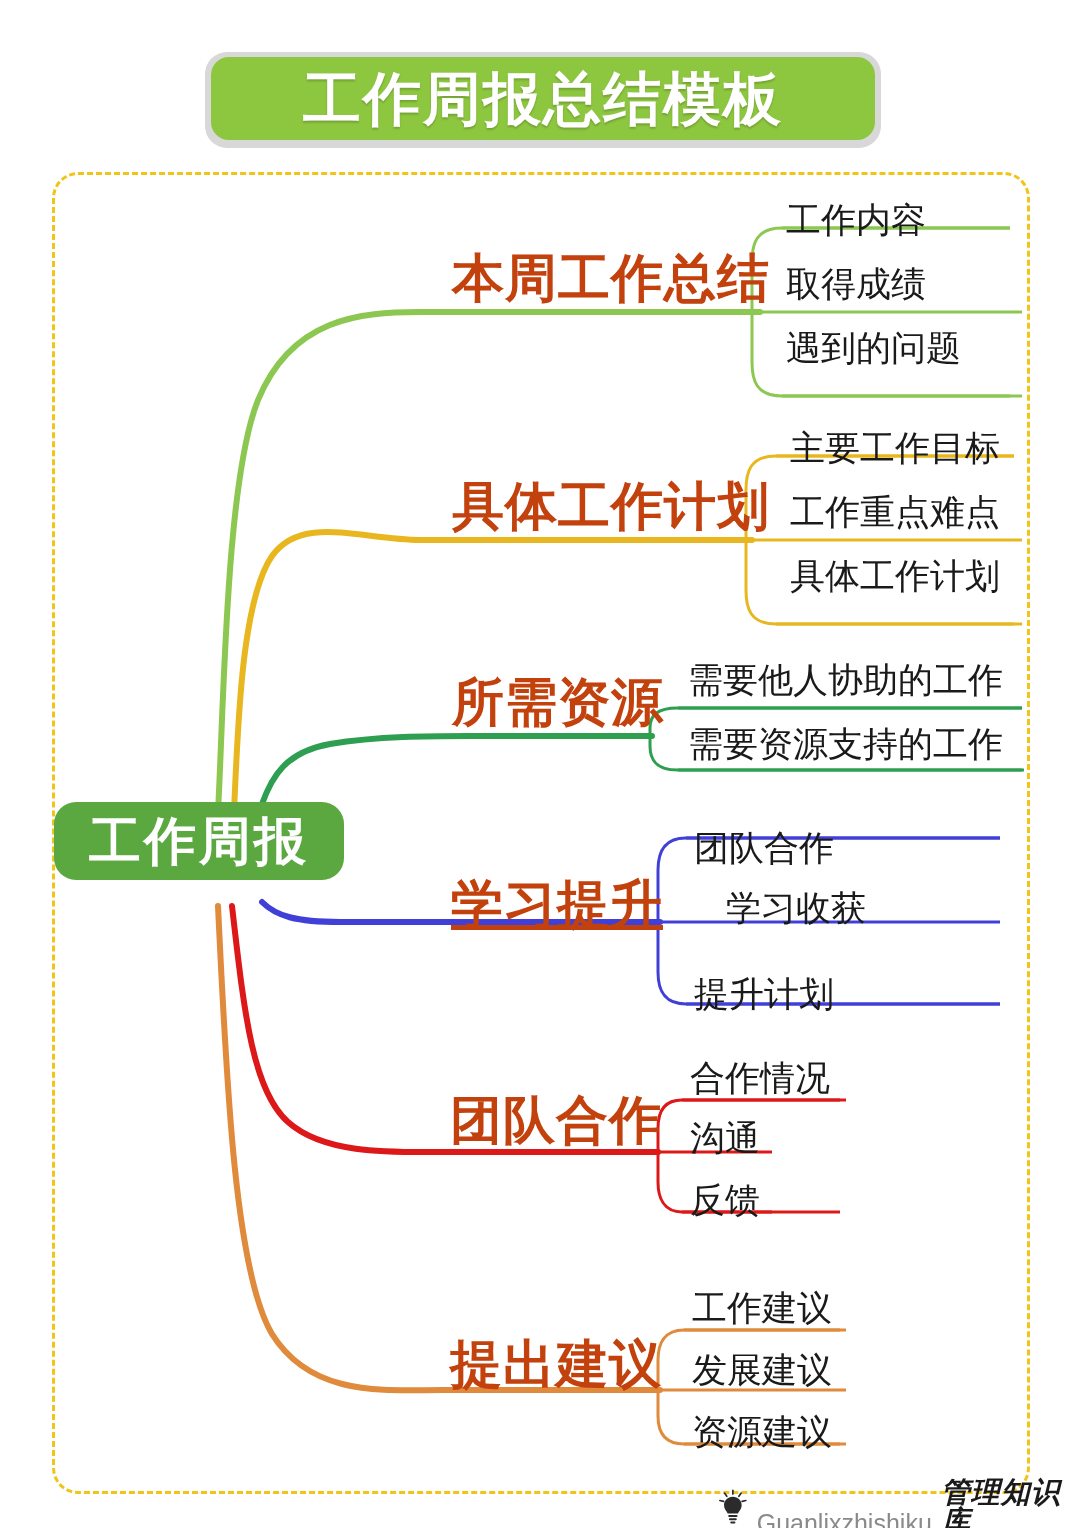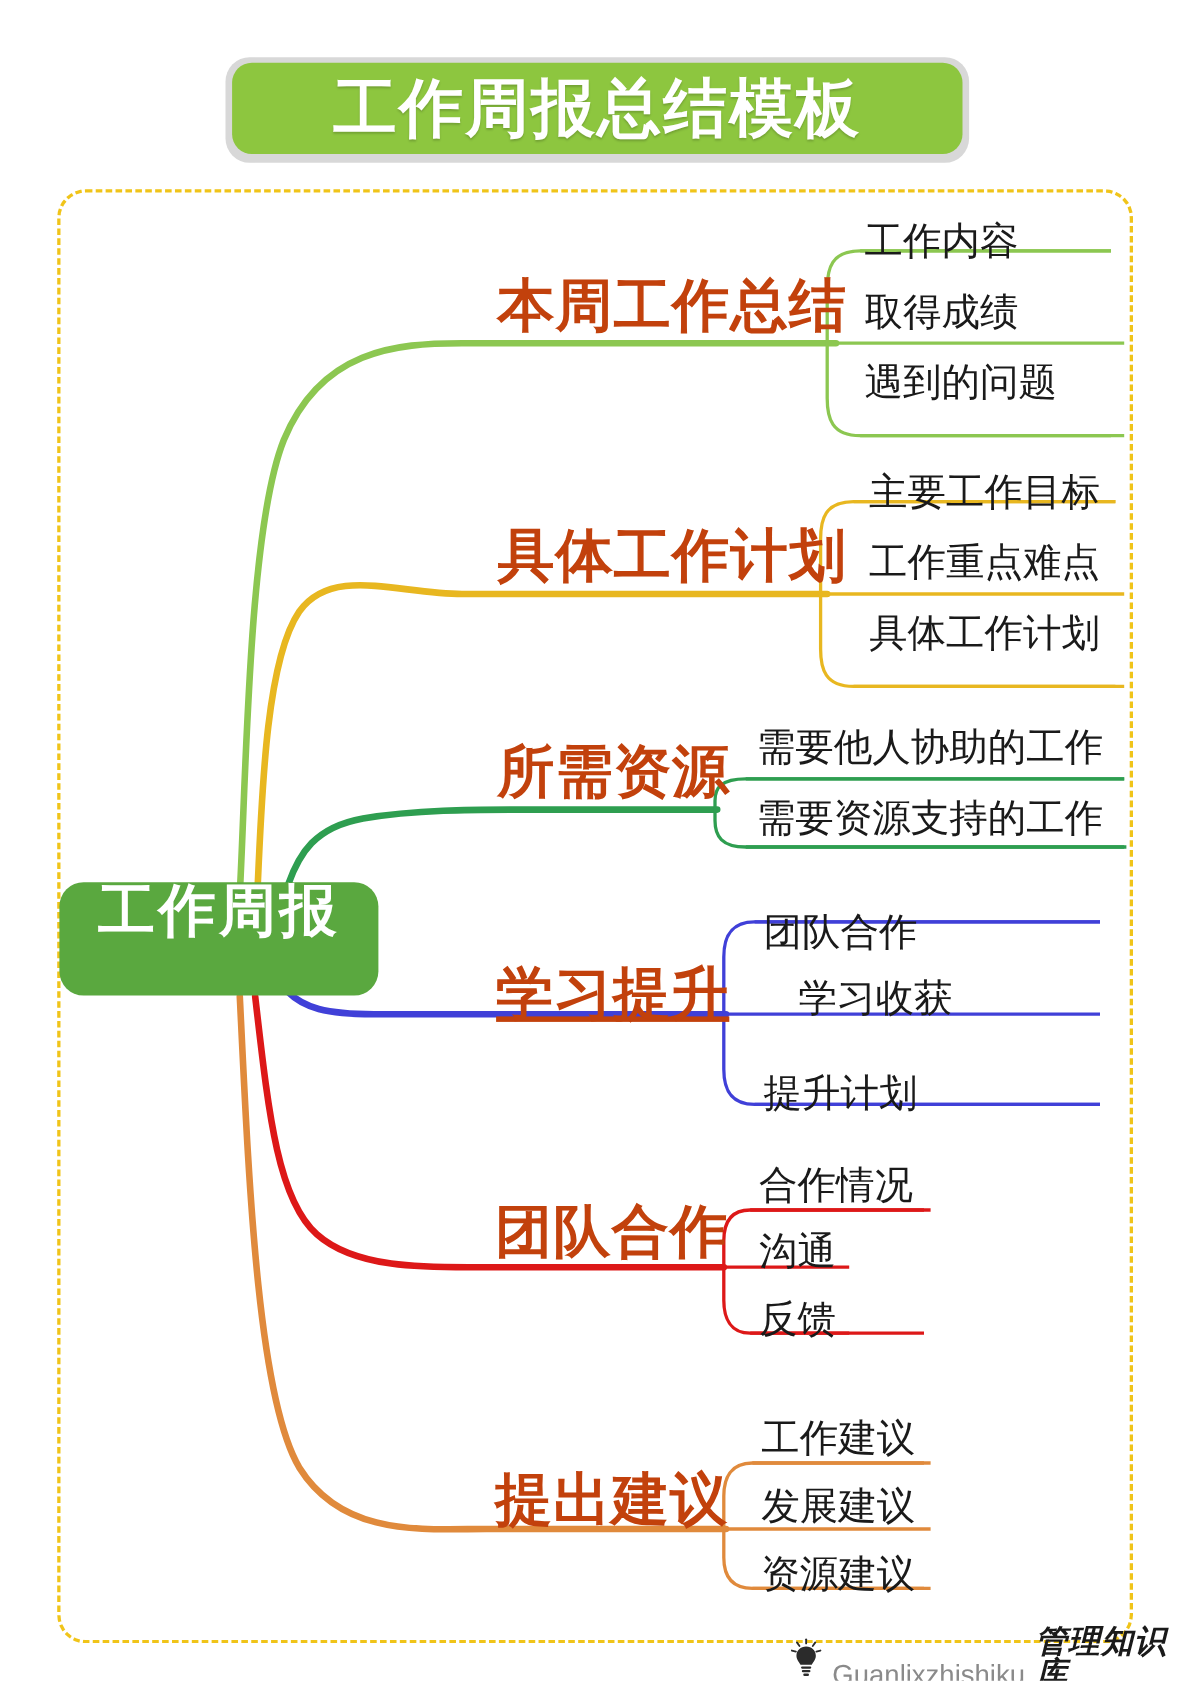--- a/index.html
+++ b/index.html
@@ -71,24 +71,25 @@
     height: 1528px;
     pointer-events: none;
   }
 
   
   #root-node {
     position: absolute;
     left: 54px;
     top: 802px;
     width: 290px;
-    height: 103px;
+    height: 78px;
     border-radius: 22px;
     background: #5aa83f;
     display: flex;
+    align-items: center;
     justify-content: center;
     z-index: 5;
   }
   #root-label {
     color: #ffffff;
     font-size: 52px;
     font-weight: bold;
     letter-spacing: 3px;
     line-height: 1;
   }

